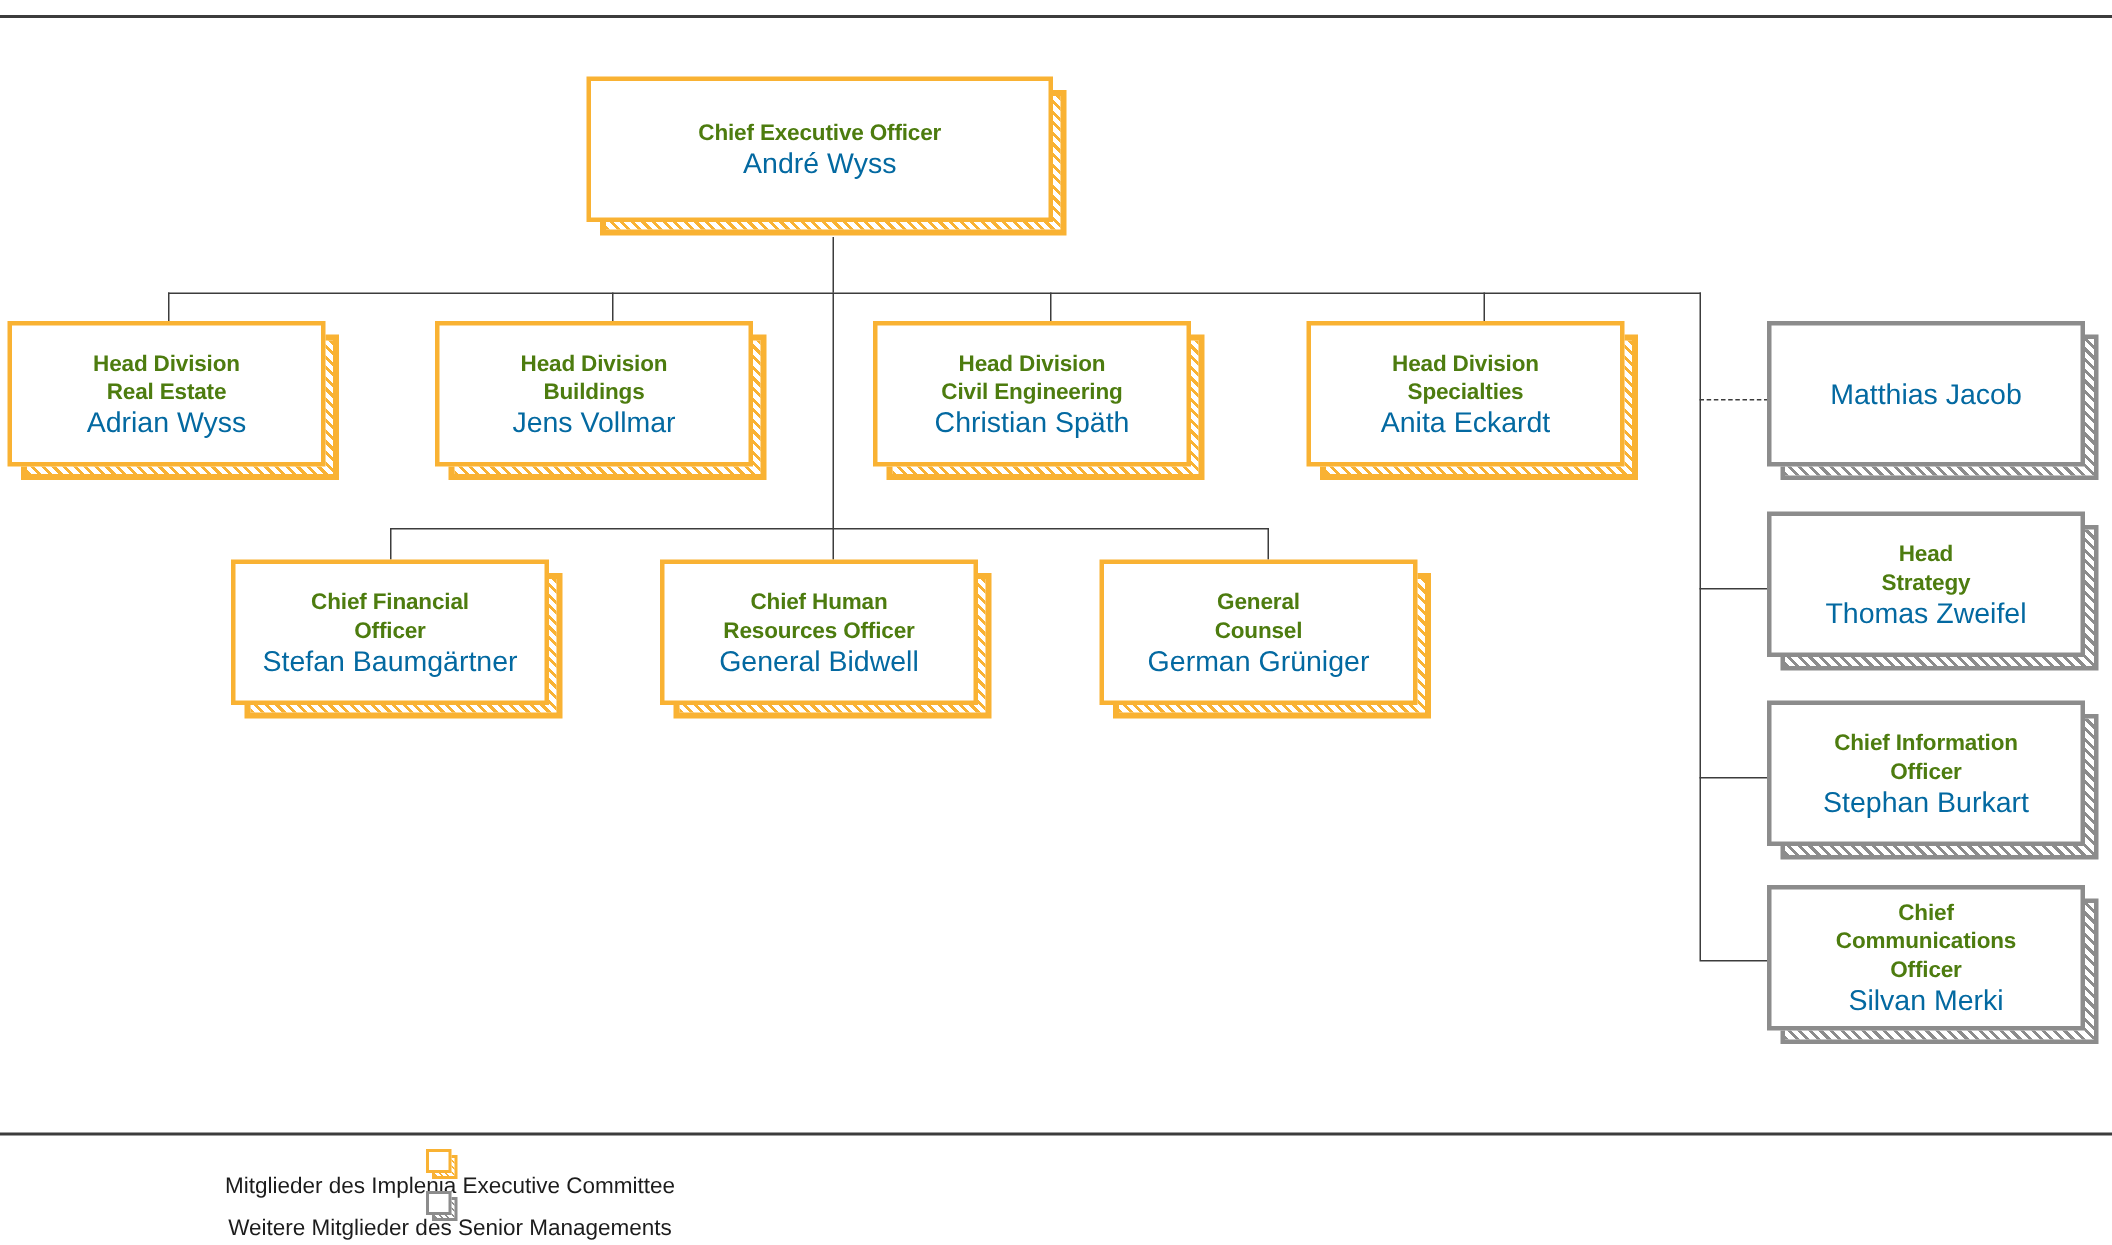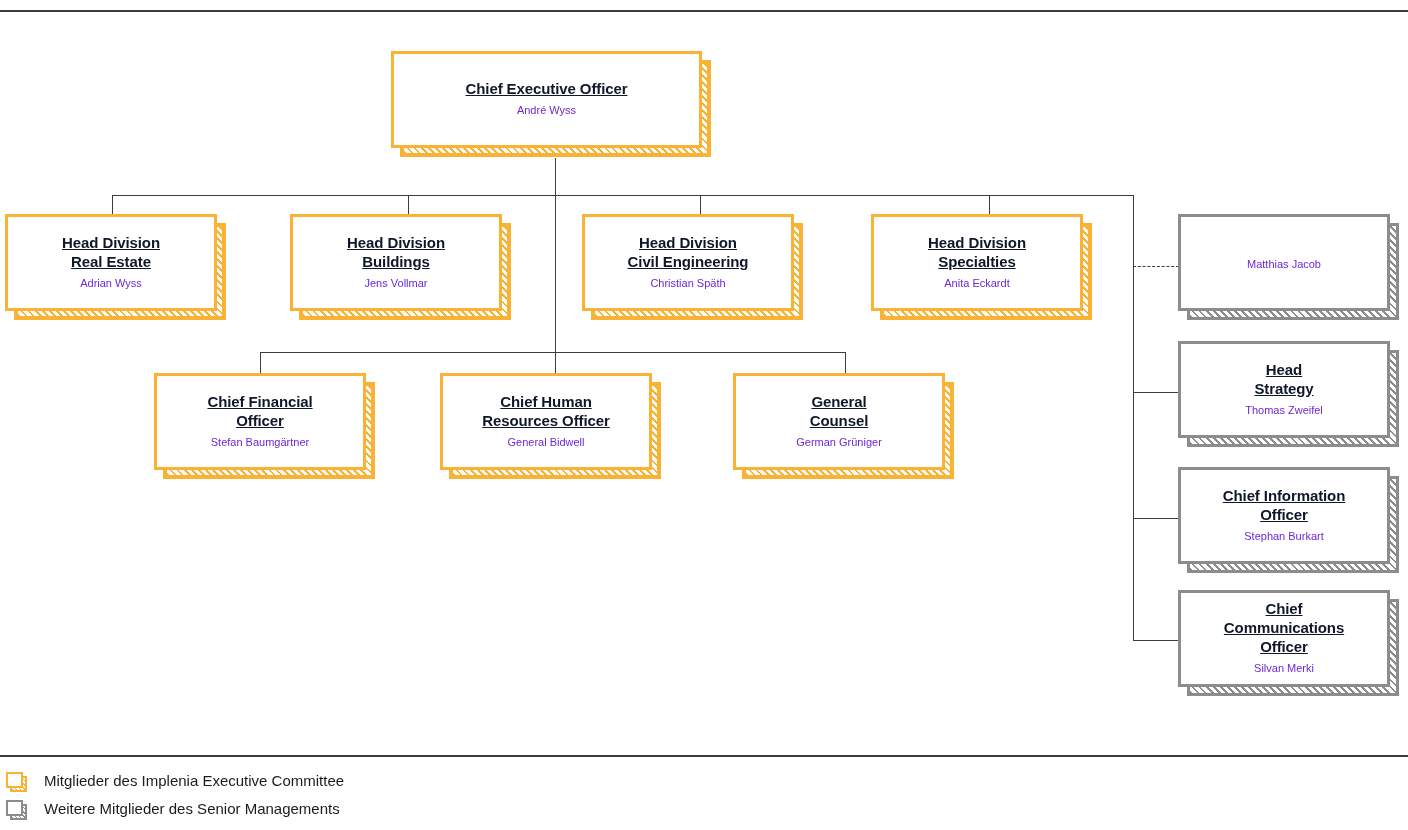--- a/index.html
+++ b/index.html
@@ -86,44 +86,44 @@
         45deg,
         #8c8c8c 0px, #8c8c8c 2px,
         #ffffff 2px, #ffffff 5px);
   }
   .node.gray .face { border: 3px solid #8c8c8c; }
 
   .node .title {
     font-weight: bold;
     font-size: 15px;
     line-height: 19px;
-    color: #0f172a;
+    color: #4d7c0f;
     white-space: pre-line;
     letter-spacing: -0.1px;
-    text-decoration: underline;
   }
   .node .person {
     font-weight: normal;
-    font-size: 11px;
+    font-size: 19px;
     line-height: 20px;
-    color: #6d28d9;
+    color: #0369a1;
     margin-top: 2px;
   }
 
   
   .legend {
     position: absolute;
     left: 0;
     top: 766px;
     width: 600px;
   }
   .legend-row {
     display: flex;
     align-items: center;
     height: 28px;
+    flex-direction: column;
   }
   .legend-swatch {
     position: relative;
     width: 17px;
     height: 16px;
     margin-left: 6px;
     margin-right: 21px;
     flex: 0 0 auto;
   }
   .legend-swatch .sw-shadow {

